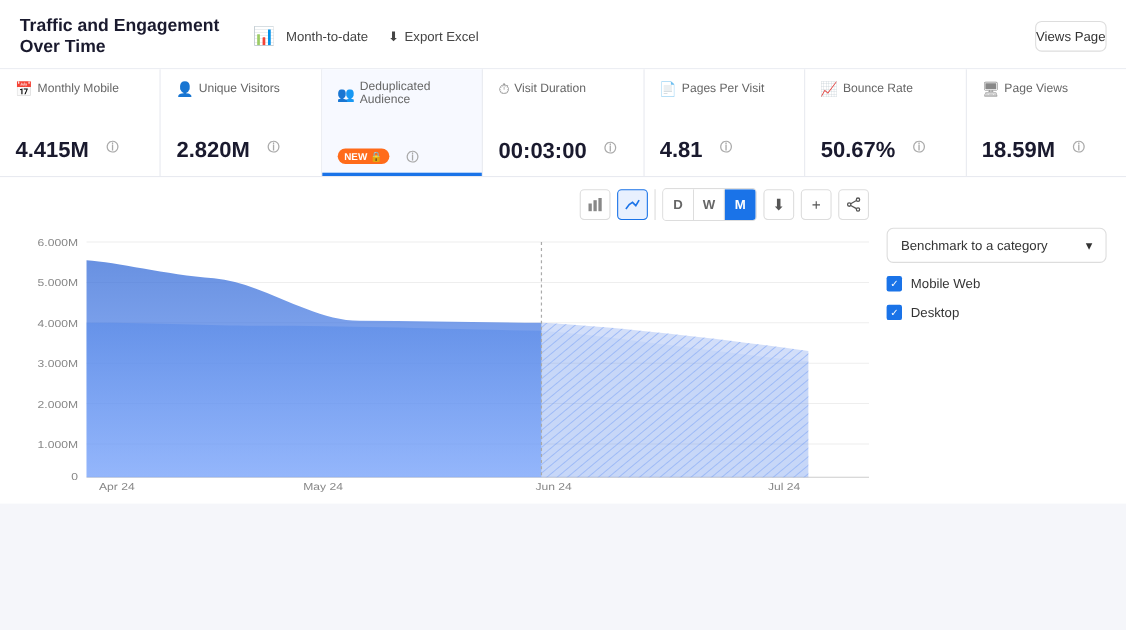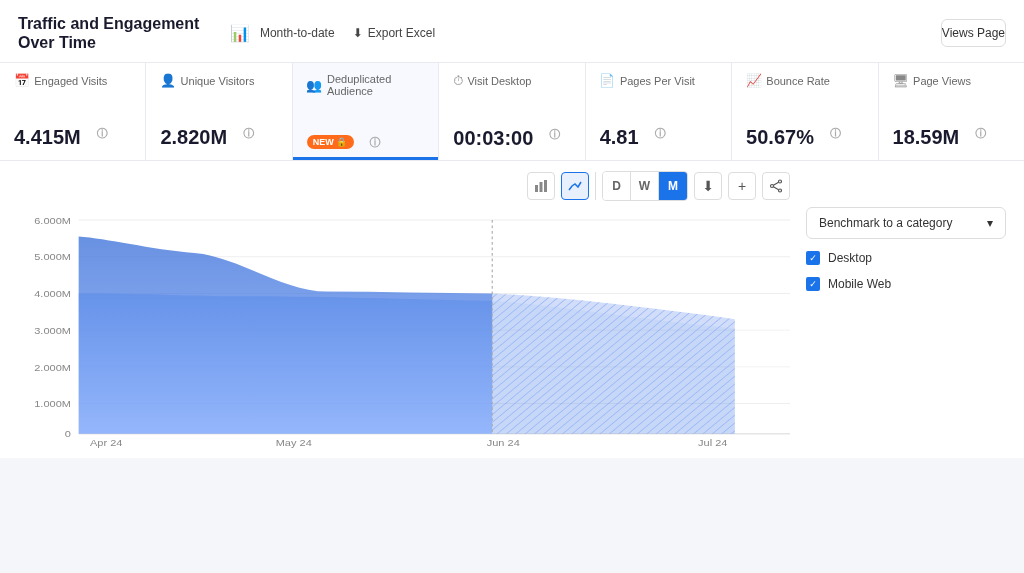--- a/index.html
+++ b/index.html
@@ -76,21 +76,21 @@
       </div>
       <div class="spacer"></div>
       <button class="views-page-btn">Views Page</button>
     </div>
   </div>
 
   <div class="metrics-row">
     <div class="metric-card">
       <div class="metric-label">
         <span class="metric-icon">📅</span>
-        <span>Engaged Visits</span>
+        <span>Monthly Mobile</span>
       </div>
       <div class="metric-value">
         <span>4.415M</span>
         <span class="metric-info">ⓘ</span>
       </div>
     </div>
     <div class="metric-card">
       <div class="metric-label">
         <span class="metric-icon">👤</span>
         <span>Unique Visitors</span>
@@ -106,21 +106,21 @@
         <span>Deduplicated Audience</span>
       </div>
       <div class="metric-value">
         <span class="new-badge">NEW 🔒</span>
         <span class="metric-info">ⓘ</span>
       </div>
     </div>
     <div class="metric-card">
       <div class="metric-label">
         <span class="metric-icon">⏱</span>
-        <span>Visit Desktop</span>
+        <span>Visit Duration</span>
       </div>
       <div class="metric-value">
         <span>00:03:00</span>
         <span class="metric-info">ⓘ</span>
       </div>
     </div>
     <div class="metric-card">
       <div class="metric-label">
         <span class="metric-icon">📄</span>
         <span>Pages Per Visit</span>
@@ -243,21 +243,21 @@
       </div>
     </div>
 
     <div class="chart-right">
       <div class="benchmark-dropdown">
         <span>Benchmark to a category</span>
         <span>▾</span>
       </div>
       <div class="legend-item">
         <div class="legend-checkbox"></div>
-        <span>Desktop</span>
+        <span>Mobile Web</span>
       </div>
       <div class="legend-item">
         <div class="legend-checkbox"></div>
-        <span>Mobile Web</span>
+        <span>Desktop</span>
       </div>
     </div>
   </div>
 </div>
 
 </body></html>

